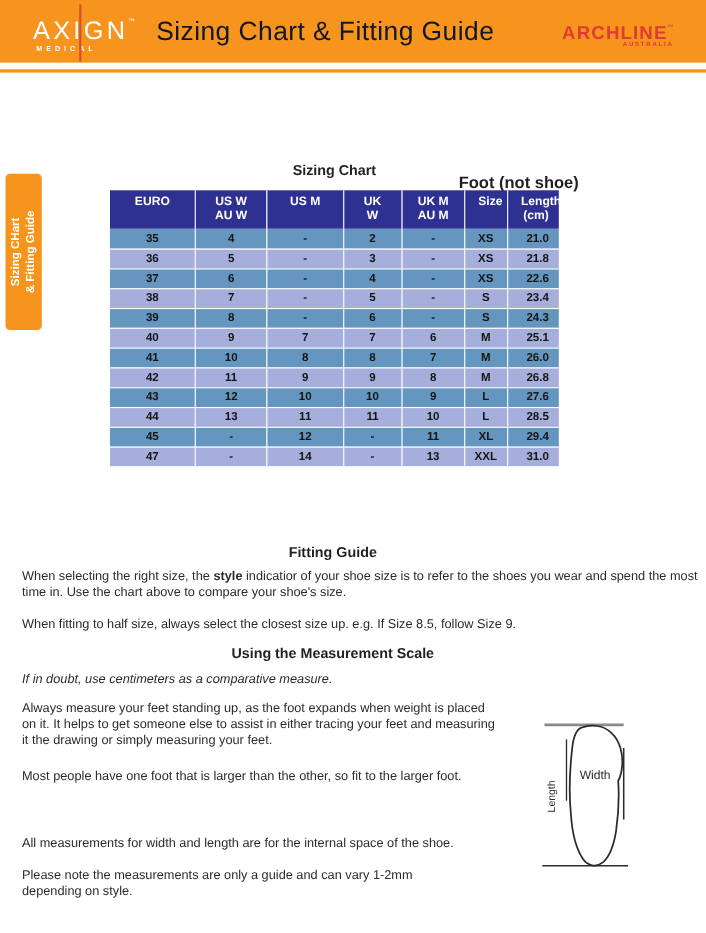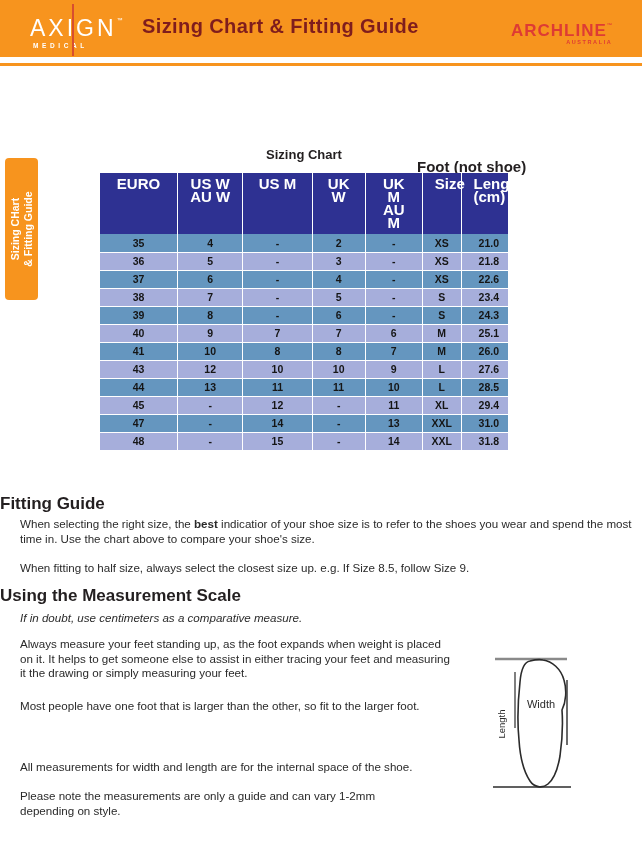--- a/index.html
+++ b/index.html
@@ -11,21 +11,21 @@
   body{font-family:"Liberation Sans",sans-serif;color:var(--ink);}
   .page{position:relative;width:642px;height:848px;background:#fff;overflow:hidden;}
 
   
   .topbar{position:absolute;left:0;top:0;width:642px;height:57px;background:var(--orange);}
   .axign-logo{position:absolute;left:30px;top:7px;color:#fff;}
   .axign-line{position:absolute;left:42px;top:-3px;width:2px;height:52px;background:var(--line-red);}
   .axign-name{font-size:23px;letter-spacing:3px;font-weight:400;line-height:26px;}
   .axign-name sup{font-size:6px;vertical-align:14px;letter-spacing:0;}
   .axign-sub{font-size:6.5px;font-weight:bold;letter-spacing:3.6px;margin-top:1px;padding-left:3px;}
-  .doc-title{position:absolute;left:142px;top:15px;font-size:20px;font-weight:bold;color:#7f1d1d;letter-spacing:.4px;}
+  .doc-title{position:absolute;left:142px;top:15px;font-size:24px;font-weight:normal;color:#0f172a;letter-spacing:.4px;}
   .archline-logo{position:absolute;left:511px;top:17px;color:var(--red);text-align:right;}
   .arch-name{font-size:17px;font-weight:bold;letter-spacing:1px;line-height:17px;}
   .arch-name sup{font-size:5.5px;vertical-align:9px;letter-spacing:0;}
   .arch-sub{font-size:5.5px;font-weight:bold;letter-spacing:1.6px;margin-top:0;}
   .header-rule{position:absolute;left:0;top:63px;width:642px;height:3px;background:var(--orange);}
 
   
   .side-tab{position:absolute;left:5px;top:158px;width:33px;height:142px;background:var(--orange);
     border-radius:4px;display:flex;align-items:center;justify-content:center;}
   .side-tab-inner{transform:rotate(-90deg);color:#fff;font-weight:bold;font-size:10.5px;
@@ -33,32 +33,32 @@
 
   
   .chart-title{position:absolute;left:100px;top:147px;width:408px;text-align:center;
     font-size:13px;font-weight:bold;}
   .foot-note{position:absolute;left:417px;top:158px;font-size:15px;font-weight:bold;}
   .sizing-table{position:absolute;left:100px;top:173px;width:408px;border-collapse:collapse;table-layout:fixed;}
   .sizing-table col.c1{width:19%;} .sizing-table col.c2{width:16%;}
   .sizing-table col.c3{width:17%;} .sizing-table col.c4{width:13%;}
   .sizing-table col.c5{width:14%;} .sizing-table col.c6{width:9.5%;}
   .sizing-table col.c7{width:11.5%;}
-  .sizing-table th{background:var(--blue);color:#fff;font-size:15px;font-weight:bold;
+  .sizing-table th{background:var(--blue);color:#fff;font-size:11px;font-weight:bold;
     line-height:13px;padding:4px 12px 5px;vertical-align:top;text-align:center;
     border-right:1px solid #fff;}
   .sizing-table th span{display:block;}
   .sizing-table td{height:18px;font-size:10.5px;font-weight:bold;color:#151515;text-align:center;
     border-right:1px solid #fff;border-bottom:1px solid #fff;}
   .sizing-table th:last-child,.sizing-table td:last-child{border-right:none;text-align:right;padding-right:9px;}
   .sizing-table tbody tr:nth-child(odd){background:var(--row-dark);}
   .sizing-table tbody tr:nth-child(even){background:var(--row-light);}
 
   
-  .h-center{position:absolute;left:0;width:605px;font-size:17px;font-weight:bold;}
+  .h-center{position:absolute;left:0;width:605px;text-align:center;font-size:13px;font-weight:bold;}
   .fitting-heading{top:494px;}
   .measure-heading{top:586px;}
   .para{position:absolute;left:20px;font-size:11.6px;line-height:14.6px;color:#2a2a2a;}
   .p1{top:517px;width:618px;}
   .p2{top:561px;width:618px;}
   .p3{top:611px;width:600px;font-style:italic;}
   .p4{top:637px;width:436px;}
   .p5{top:699px;width:460px;}
   .p6{top:760px;width:460px;}
   .p7{top:789px;width:412px;}
@@ -195,20 +195,29 @@
         <tr>
           <td>41</td>
           <td>10</td>
           <td>8</td>
           <td>8</td>
           <td>7</td>
           <td>M</td>
           <td>26.0</td>
         </tr>
         <tr>
+          <td>42</td>
+          <td>11</td>
+          <td>9</td>
+          <td>9</td>
+          <td>8</td>
+          <td>M</td>
+          <td>26.8</td>
+        </tr>
+        <tr>
           <td>43</td>
           <td>12</td>
           <td>10</td>
           <td>10</td>
           <td>9</td>
           <td>L</td>
           <td>27.6</td>
         </tr>
         <tr>
           <td>44</td>
@@ -230,34 +239,25 @@
         </tr>
         <tr>
           <td>47</td>
           <td>-</td>
           <td>14</td>
           <td>-</td>
           <td>13</td>
           <td>XXL</td>
           <td>31.0</td>
         </tr>
-        <tr>
-          <td>48</td>
-          <td>-</td>
-          <td>15</td>
-          <td>-</td>
-          <td>14</td>
-          <td>XXL</td>
-          <td>31.8</td>
-        </tr>
       </tbody>
   </table>
 
   <div class="h-center fitting-heading">Fitting Guide</div>
-  <p class="para p1"><span>When selecting the right size, the </span><b>best</b><span> indicatior of your shoe size is to refer to the shoes you wear and spend the most time in. Use the chart above to compare your shoe's size.</span></p>
+  <p class="para p1"><span>When selecting the right size, the </span><b>style</b><span> indicatior of your shoe size is to refer to the shoes you wear and spend the most time in. Use the chart above to compare your shoe's size.</span></p>
   <p class="para p2">When fitting to half size, always select the closest size up. e.g. If Size 8.5, follow Size 9.</p>
 
   <div class="h-center measure-heading">Using the Measurement Scale</div>
   <p class="para p3">If in doubt, use centimeters as a comparative measure.</p>
   <p class="para p5">Most people have one foot that is larger than the other, so fit to the larger foot.</p>
   <p class="para p4">Always measure your feet standing up, as the foot expands when weight is placed on it. It helps to get someone else to assist in either tracing your feet and measuring it the drawing or simply measuring your feet.</p>
   <p class="para p6">All measurements for width and length are for the internal space of the shoe.</p>
   <p class="para p7">Please note the measurements are only a guide and can vary 1-2mm depending on style.</p>
 
   <svg class="foot-diagram" viewBox="0 0 160 170" xmlns="http://www.w3.org/2000/svg">

